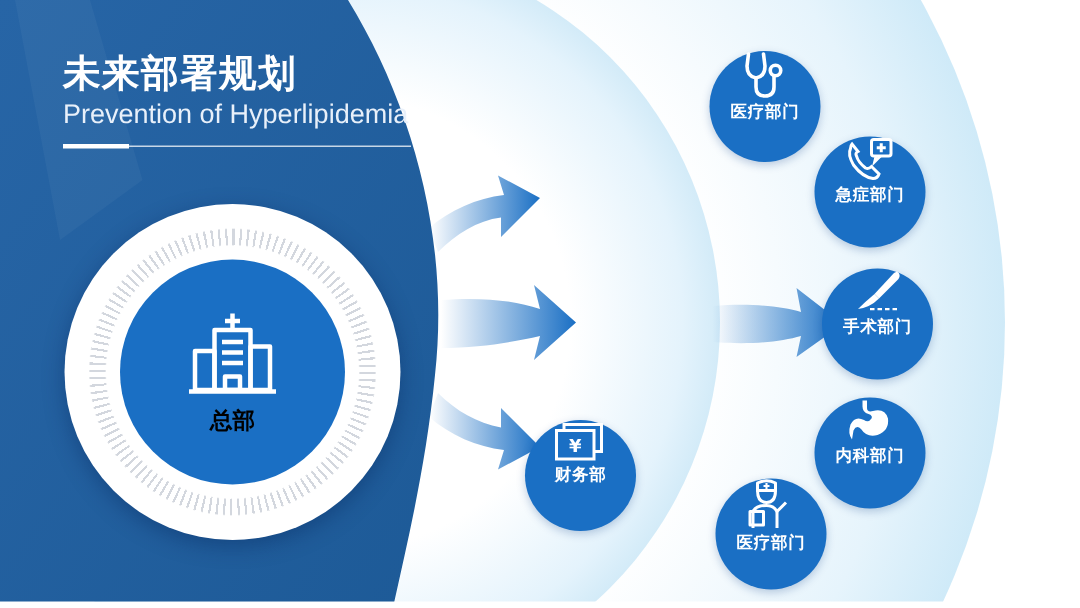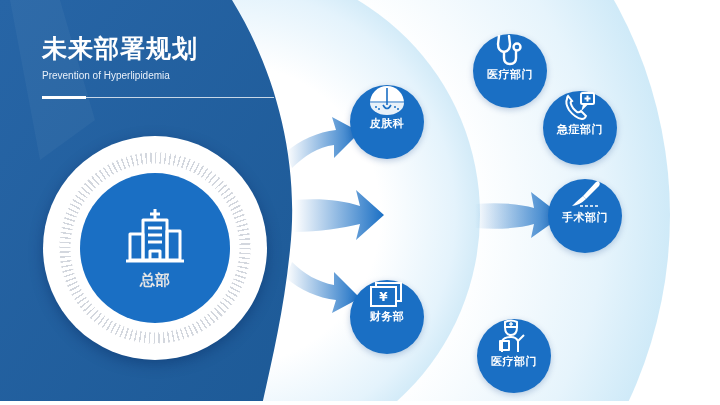--- a/index.html
+++ b/index.html
@@ -4,33 +4,33 @@
 <style>
   * { margin: 0; padding: 0; box-sizing: border-box; }
   html, body { width: 720px; height: 405px; overflow: hidden; background: #ffffff; }
   body { position: relative; font-family: "DejaVu Sans", "Liberation Sans", sans-serif; }
   .stage { position: absolute; left: 0; top: 0; width: 720px; height: 401px; overflow: hidden; background: #ffffff; }
 
   .bg-svg { position: absolute; left: 0; top: 0; width: 720px; height: 405px; }
 
   .title-block { position: absolute; left: 42px; top: 34px; }
   .title-cn { font-family: "DejaVu Serif", "Liberation Serif", serif; font-weight: bold; font-size: 25px; color: #ffffff; letter-spacing: 1px; line-height: 30px; }
-  .title-en { font-family: "Liberation Sans", sans-serif; font-size: 10px; color: #e8f0fa; margin-top: 4px; line-height: 16px; }
+  .title-en { font-family: "Liberation Sans", sans-serif; font-size: 18px; color: #e8f0fa; margin-top: 4px; line-height: 16px; }
   .title-rule { position: absolute; left: 42px; top: 97px; width: 232px; height: 1px; background: rgba(255,255,255,0.75); }
   .title-rule-accent { position: absolute; left: 42px; top: 96px; width: 44px; height: 3px; background: #ffffff; }
 
   .hq { position: absolute; left: 43px; top: 136px; width: 224px; height: 224px; border-radius: 50%;
         background: #ffffff; box-shadow: 0 4px 14px rgba(0,30,80,0.35); }
   .hq-ticks { position: absolute; left: 14px; top: 14px; width: 196px; height: 196px; border-radius: 50%;
         background: repeating-conic-gradient(#c9ced6 0deg 0.9deg, transparent 0.9deg 3deg);
         -webkit-mask: radial-gradient(circle, transparent 84px, #000 85px, #000 95px, transparent 96px);
         mask: radial-gradient(circle, transparent 84px, #000 85px, #000 95px, transparent 96px); opacity: 0.8; }
   .hq-inner { position: absolute; left: 37px; top: 37px; width: 150px; height: 150px; border-radius: 50%;
         background: #1a6fc4; display: flex; flex-direction: column; align-items: center; justify-content: center; }
-  .hq-label { color: #e5e5e5; font-size: 15px; font-weight: bold; margin-top: 6px; }
+  .hq-label { color: #000000; font-size: 15px; font-weight: bold; margin-top: 6px; }
 
   .node { position: absolute; width: 74px; height: 74px; border-radius: 50%; background: #1a6fc4;
           display: flex; flex-direction: column; align-items: center; justify-content: flex-start;
           box-shadow: 0 2px 6px rgba(10,60,130,0.25); cursor: pointer; }
   .node-label { color: #ffffff; font-size: 11px; font-weight: bold; margin-top: 2px; letter-spacing: 0.5px; line-height: 13px; }
   .node svg { display: block; }
 </style>
 </head>
 <body>
 
@@ -95,34 +95,20 @@
           <line x1="24" y1="28" x2="38" y2="28"></line>
           <line x1="24" y1="35" x2="38" y2="35"></line>
           <rect x="26" y="44" width="10" height="9"></rect>
           <line x1="2" y1="54" x2="60" y2="54"></line>
         </g>
       </svg>
       <div class="hq-label">总部</div>
     </div>
   </div>
 
-  <div class="node" style="left:350px; top:85px;">
-    <svg width="38" height="30" viewBox="0 0 38 30">
-      <path d="M2,18 A17,17 0 0 1 36,18 Z" fill="#ffffff"></path>
-      <path d="M2,18 L36,18 A17,12 0 0 1 2,18 Z" fill="#ffffff" opacity="0.9"></path>
-      <line x1="19" y1="3" x2="19" y2="20" stroke="#1a6fc4" stroke-width="1.6"></line>
-      <path d="M15,20 Q19,27 23,20" fill="none" stroke="#1a6fc4" stroke-width="1.6"></path>
-      <line x1="2" y1="17" x2="36" y2="17" stroke="#1a6fc4" stroke-width="1.2"></line>
-      <circle cx="8" cy="22" r="1" fill="#1a6fc4"></circle>
-        <circle cx="11" cy="24" r="1" fill="#1a6fc4"></circle>
-      <circle cx="27" cy="22" r="1" fill="#1a6fc4"></circle>
-        <circle cx="30" cy="24" r="1" fill="#1a6fc4"></circle>
-    </svg>
-    <div class="node-label">皮肤科</div>
-  </div>
 
 
   <div class="node" style="left:350px; top:280px;">
     <svg width="36" height="28" viewBox="0 0 36 28">
       <g fill="none" stroke="#ffffff" stroke-width="2">
         <rect x="2" y="7" width="25" height="19"></rect>
         <path d="M7,7 L7,3 L32,3 L32,21 L27,21"></path>
       </g>
       <text x="14.5" y="21" font-size="12" font-weight="bold" fill="#ffffff" text-anchor="middle" font-family="DejaVu Sans, sans-serif">¥</text>
     </svg>
@@ -153,20 +139,26 @@
 
   <div class="node" style="left:548px; top:179px;">
     <svg width="34" height="30" viewBox="0 0 34 30">
       <path d="M30,2 Q33,4 31,7 L18,20 L15,17 L28,3 Z" fill="#ffffff"></path>
       <path d="M15,17 L18,20 Q12,26 4,27 Q9,22 15,17 Z" fill="#ffffff"></path>
       <line x1="12" y1="27" x2="32" y2="27" stroke="#ffffff" stroke-width="1.5" stroke-dasharray="3,2"></line>
     </svg>
     <div class="node-label">手术部门</div>
   </div>
 
+  <div class="node" style="left:543px; top:265px;">
+    <svg width="32" height="30" viewBox="0 0 32 30">
+      <path d="M14,2 L14,7 Q14,10 18,9 Q26,7 28,14 Q29,22 21,25 Q14,27 10,21 Q7,18 5,22 L4,28 Q1,24 3,18 Q6,12 12,15 Q15,17 17,14 Q18,12 15,11 Q11,10 11,6 L11,2 Z" fill="#ffffff"></path>
+    </svg>
+    <div class="node-label">内科部门</div>
+  </div>
 
   <div class="node" style="left:477px; top:319px;">
     <svg width="32" height="34" viewBox="0 0 32 34">
       <g fill="none" stroke="#ffffff" stroke-width="2" stroke-linejoin="round">
         <path d="M7,8 L7,3 Q13,0 19,3 L19,8 Z"></path>
         <path d="M7,8 Q7,16 13,16 Q19,16 19,8"></path>
         <path d="M4,33 L4,22 Q6,18 13,18 Q18,18 20,22 L26,16"></path>
         <rect x="2" y="22" width="9" height="9"></rect>
         <path d="M20,22 L20,33"></path>
       </g>

